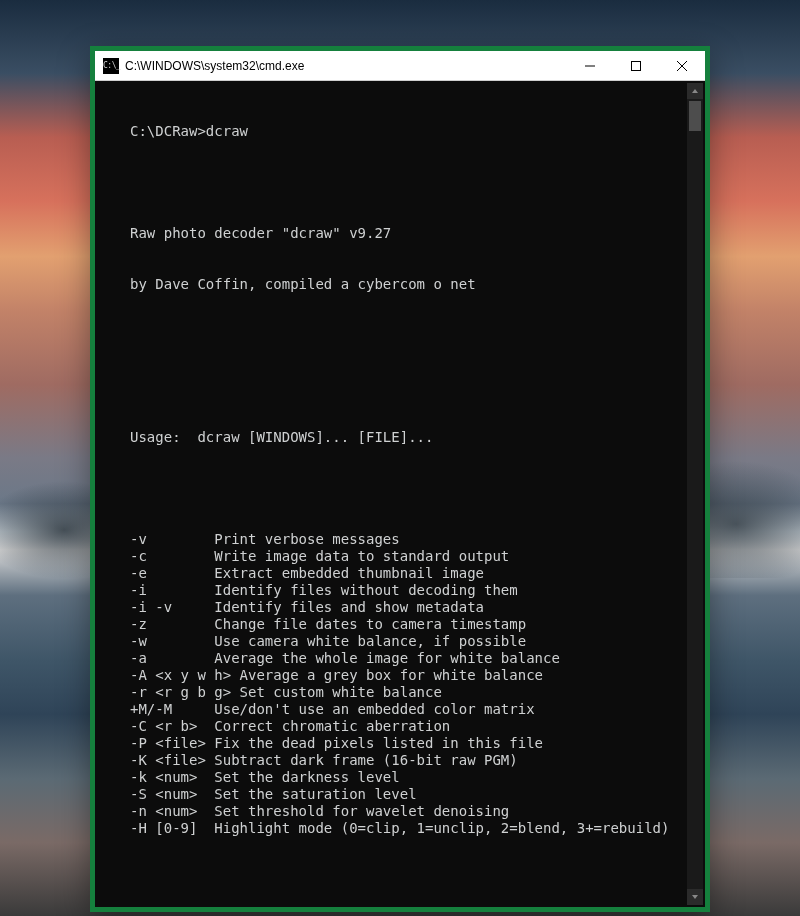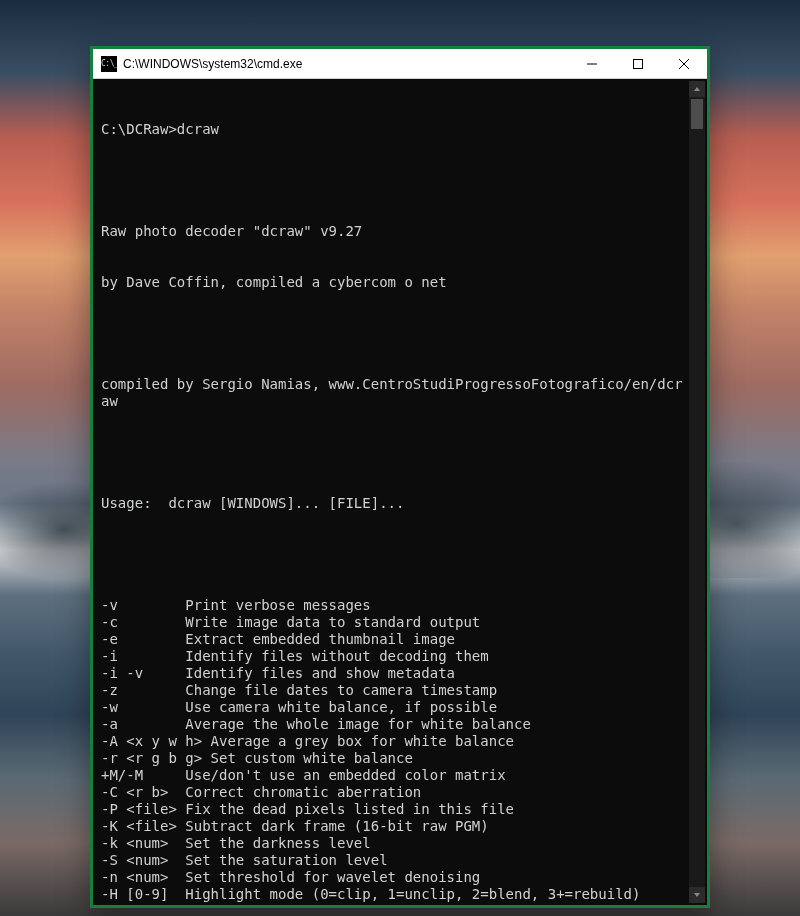--- a/index.html
+++ b/index.html
@@ -22,21 +22,21 @@
       radial-gradient(ellipse 120px 70px at 8% 60%, rgba(40,50,58,.8), transparent 70%),
       radial-gradient(ellipse 140px 90px at 92% 55%, rgba(50,60,68,.8), transparent 70%);
     pointer-events: none;
   }
 
   .window {
     position: absolute;
     left: 90px; top: 46px;
     width: 620px;
     background: #fff;
-    border: 3px solid #15803d;
+    border: 5px solid #15803d;
     box-shadow: 0 10px 30px rgba(0,0,0,.4);
   }
 
   .titlebar {
     height: 30px;
     display: flex; align-items: center;
     background: #fff;
     border-bottom: 1px solid #d0d0d0;
     user-select: none;
   }
@@ -88,21 +88,21 @@
   }
   .scroll-btn svg { width: 8px; height: 8px; fill: #888; }
   .scroll-btn.up { top: 0; }
   .scroll-btn.down { bottom: 0; }
   .scroll-thumb {
     position: absolute; left: 2px; right: 2px;
     top: 18px; height: 30px;
     background: #4d4d4d; cursor: pointer;
   }
 
-  .line { display: block; min-height: 17px; }
+  .line { display: block; min-height: 17px; margin-left: 27px; }
   @keyframes blink { 50% { opacity: 0; } }
 </style>
 </head>
 <body>
 
 <div class="mtn"></div>
 
 <div class="window">
 
   <div class="titlebar">
@@ -127,21 +127,20 @@
     </div>
   </div>
 
   <div class="terminal-wrap">
     <div class="terminal">
       <span class="line">C:\DCRaw&gt;dcraw</span>
       <span class="line"></span>
       <span class="line">Raw photo decoder "dcraw" v9.27</span>
       <span class="line">by Dave Coffin, compiled a cybercom o net</span>
       <span class="line"></span>
-      <span class="line">compiled by Sergio Namias, www.CentroStudiProgressoFotografico/en/dcraw</span>
       <span class="line"></span>
       <span class="line">Usage:  dcraw [WINDOWS]... [FILE]...</span>
       <span class="line"></span>
       <span class="line">-v        Print verbose messages</span><span class="line">-c        Write image data to standard output</span><span class="line">-e        Extract embedded thumbnail image</span><span class="line">-i        Identify files without decoding them</span><span class="line">-i -v     Identify files and show metadata</span><span class="line">-z        Change file dates to camera timestamp</span><span class="line">-w        Use camera white balance, if possible</span><span class="line">-a        Average the whole image for white balance</span><span class="line">-A &lt;x y w h&gt; Average a grey box for white balance</span><span class="line">-r &lt;r g b g&gt; Set custom white balance</span><span class="line">+M/-M     Use/don't use an embedded color matrix</span><span class="line">-C &lt;r b&gt;  Correct chromatic aberration</span><span class="line">-P &lt;file&gt; Fix the dead pixels listed in this file</span><span class="line">-K &lt;file&gt; Subtract dark frame (16-bit raw PGM)</span><span class="line">-k &lt;num&gt;  Set the darkness level</span><span class="line">-S &lt;num&gt;  Set the saturation level</span><span class="line">-n &lt;num&gt;  Set threshold for wavelet denoising</span><span class="line">-H [0-9]  Highlight mode (0=clip, 1=unclip, 2=blend, 3+=rebuild)</span>
       
       
       
     </div>
 
     <div class="scrollbar">

